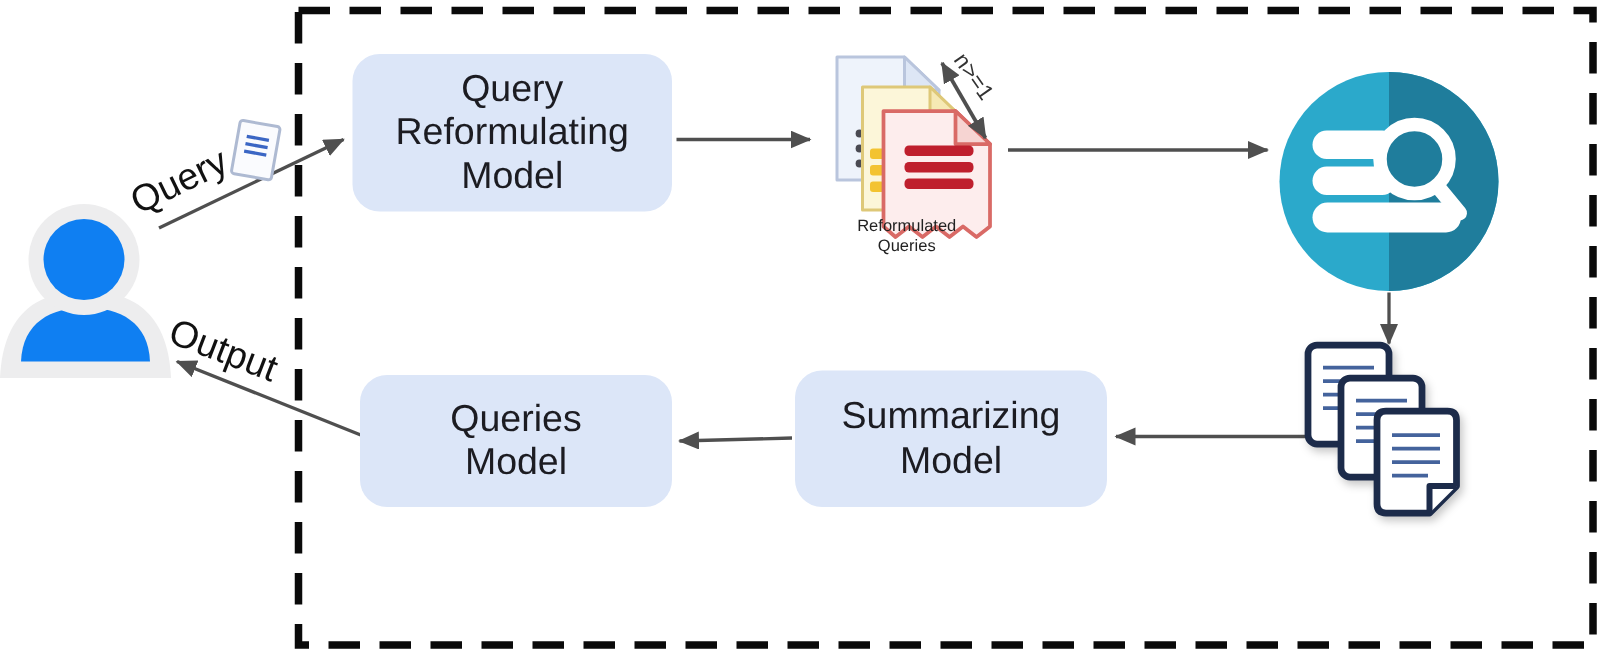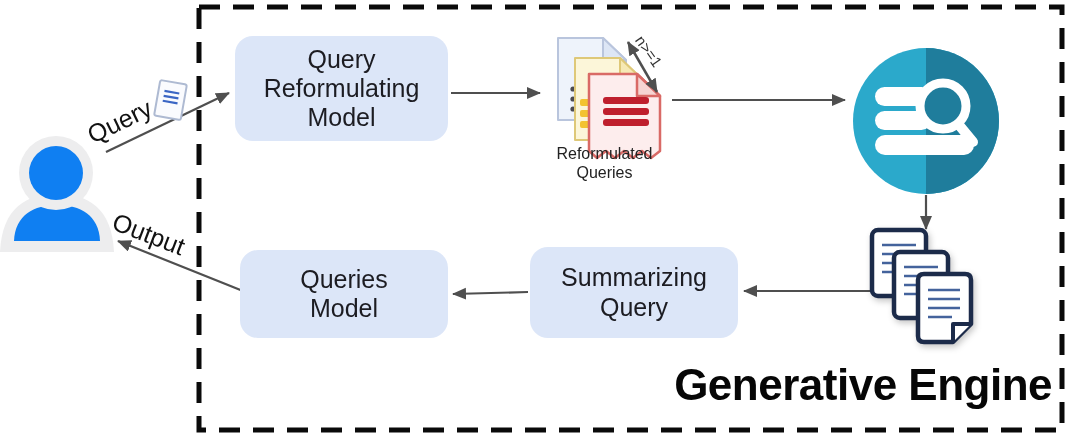--- a/index.html
+++ b/index.html
@@ -11,21 +11,21 @@
   .txt{position:absolute;color:#1b1b1f;white-space:pre-line;}
   .node{
     position:absolute;background:#dce6f8;border-radius:18px;
     display:flex;align-items:center;justify-content:center;text-align:center;
     font-size:25px;line-height:1.17;color:#1c1c22;white-space:pre-line;
   }
   .node-qrm{left:235px;top:36px;width:213px;height:105px;}
   .node-sum{left:530px;top:247px;width:208px;height:91px;}
   .node-resp{left:240px;top:250px;width:208px;height:88px;}
   .lbl-search-engine{left:836px;top:14px;width:180px;text-align:center;font-size:21px;color:#222;}
-  .lbl-reformulated{left:534px;top:145px;width:141px;text-align:center;font-size:16px;line-height:1.18;color:#222;}
+  .lbl-reformulated{left:534px;top:145px;width:141px;text-align:center;font-size:11px;line-height:1.18;color:#222;}
   .lbl-query{left:84px;top:100px;width:100px;font-size:25px;transform:rotate(-26deg);transform-origin:center;color:#111;}
   .lbl-output{left:110px;top:226px;width:110px;font-size:25px;transform:rotate(21deg);transform-origin:center;color:#111;}
   .lbl-n{left:628px;top:50px;width:52px;font-size:15px;transform:rotate(55deg);transform-origin:center;color:#333;}
   .lbl-title{
     left:560px;top:360px;width:492px;text-align:right;
     font-size:44px;font-weight:800;letter-spacing:-0.5px;color:#060606;
   }
 </style>
 </head>
 <body>
@@ -121,23 +121,22 @@
         <line x1="928" y1="308" x2="960" y2="308"></line>
         <line x1="928" y1="317" x2="952" y2="317"></line>
       </g>
     </g>
   </svg>
 
   <div class="node node-qrm">Query
 Reformulating
 Model</div>
   <div class="node node-sum">Summarizing
-Query</div>
+Model</div>
   <div class="node node-resp">Queries
 Model</div>
 
   <div class="txt lbl-reformulated">Reformulated
 Queries</div>
   <div class="txt lbl-query">Query</div>
   <div class="txt lbl-output">Output</div>
   <div class="txt lbl-n">n&gt;=1</div>
-  <div class="txt lbl-title">Generative Engine</div>
 </div>
 
 </body></html>

